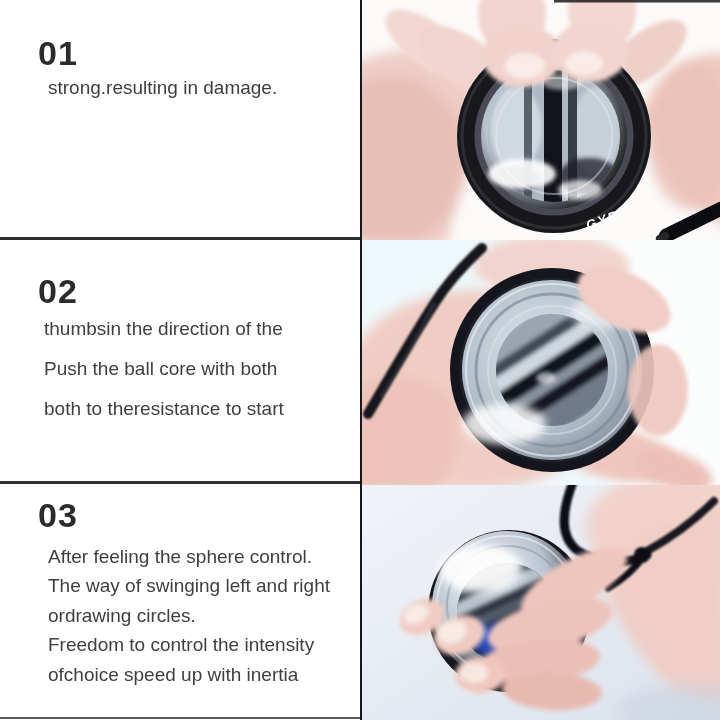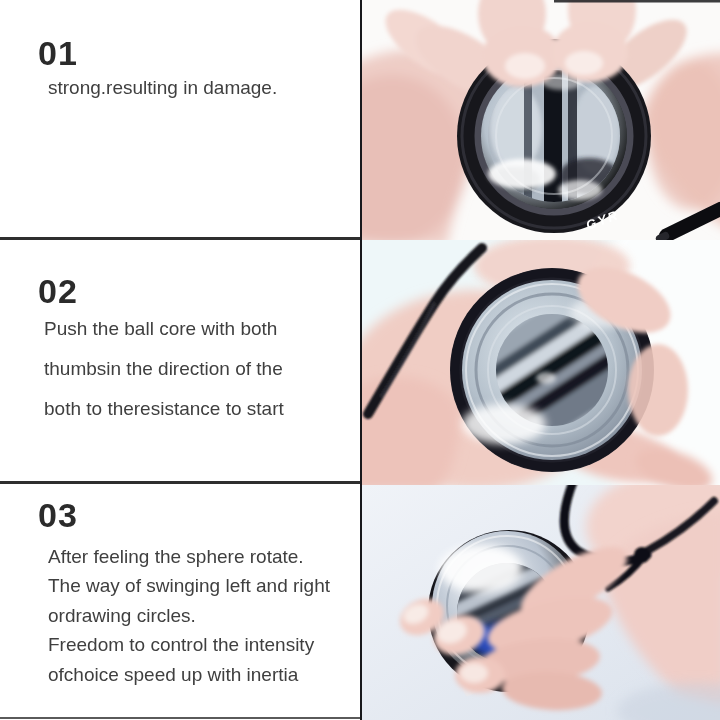--- a/index.html
+++ b/index.html
@@ -37,30 +37,30 @@
   <section class="text-cell" style="top:0;height:237px;">
     <div class="step-number" style="top:36px;left:38px;">01</div>
     <div class="step-lines lh-wide" style="top:68px;left:48px;">
       <p>strong.resulting in damage.</p>
     </div>
   </section>
 
   <section class="text-cell" style="top:247px;height:240px;">
     <div class="step-number" style="top:27px;left:38px;">02</div>
     <div class="step-lines lh-wide" style="top:62px;left:44px;">
+      <p>thumbsin the direction of the</p>
       <p>Push the ball core with both</p>
-      <p>thumbsin the direction of the</p>
       <p>both to theresistance to start</p>
     </div>
   </section>
 
   <section class="text-cell" style="top:486px;height:231px;">
     <div class="step-number" style="top:12px;left:38px;">03</div>
     <div class="step-lines lh-tight" style="top:56px;left:48px;">
-      <p>After feeling the sphere rotate.</p>
+      <p>After feeling the sphere control.</p>
       <p>The way of swinging left and right</p>
       <p>ordrawing circles.</p>
       <p>Freedom to control the intensity</p>
       <p>ofchoice speed up with inertia</p>
     </div>
   </section>
 
   <figure class="photo" id="photo-1">
     <svg width="358" height="240" viewBox="0 0 358 240">
       <defs>

